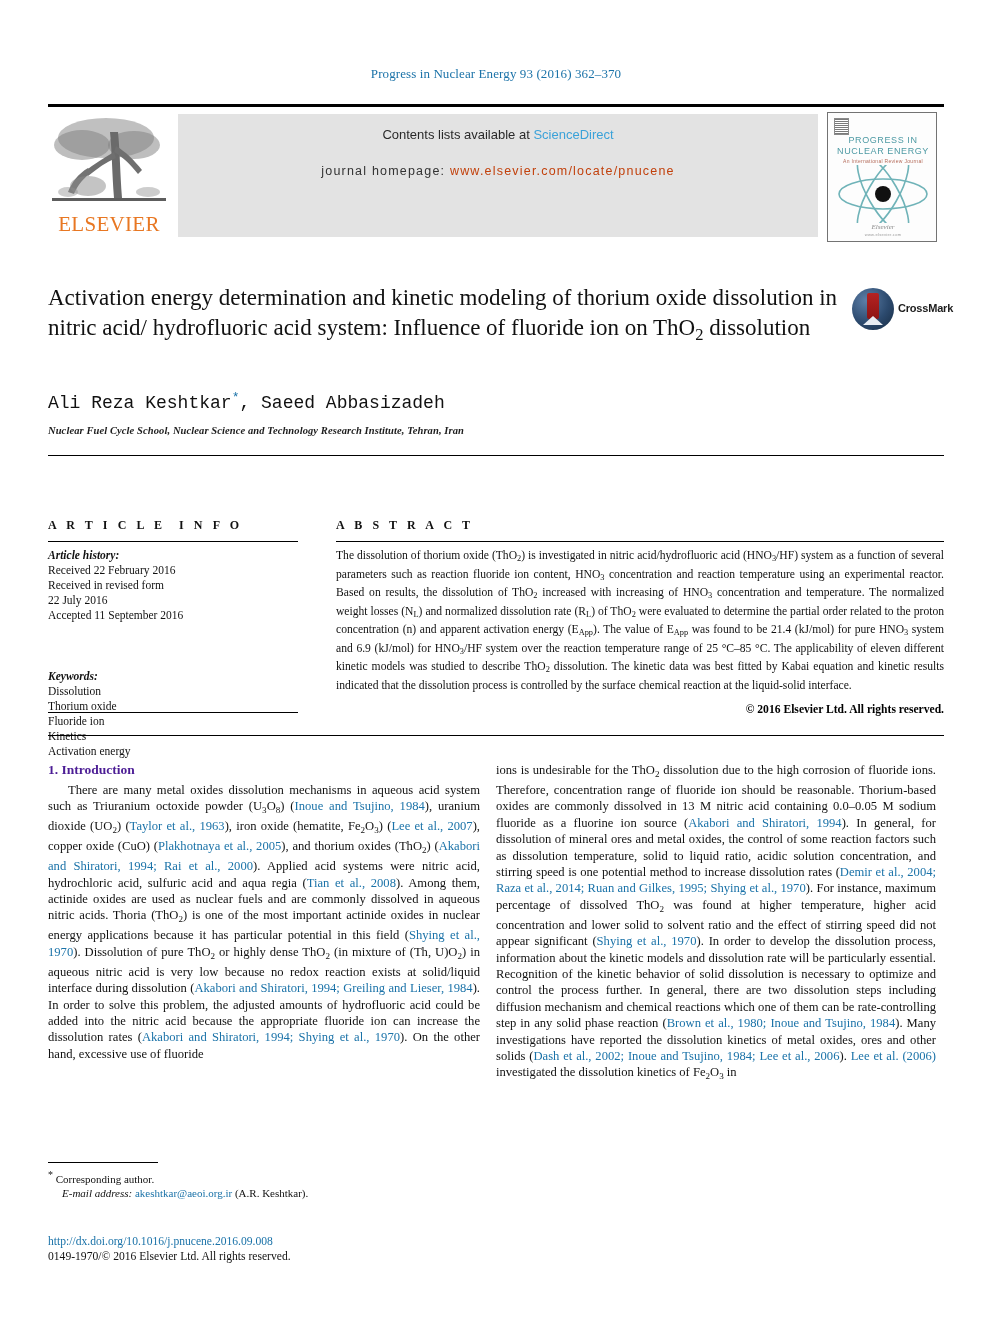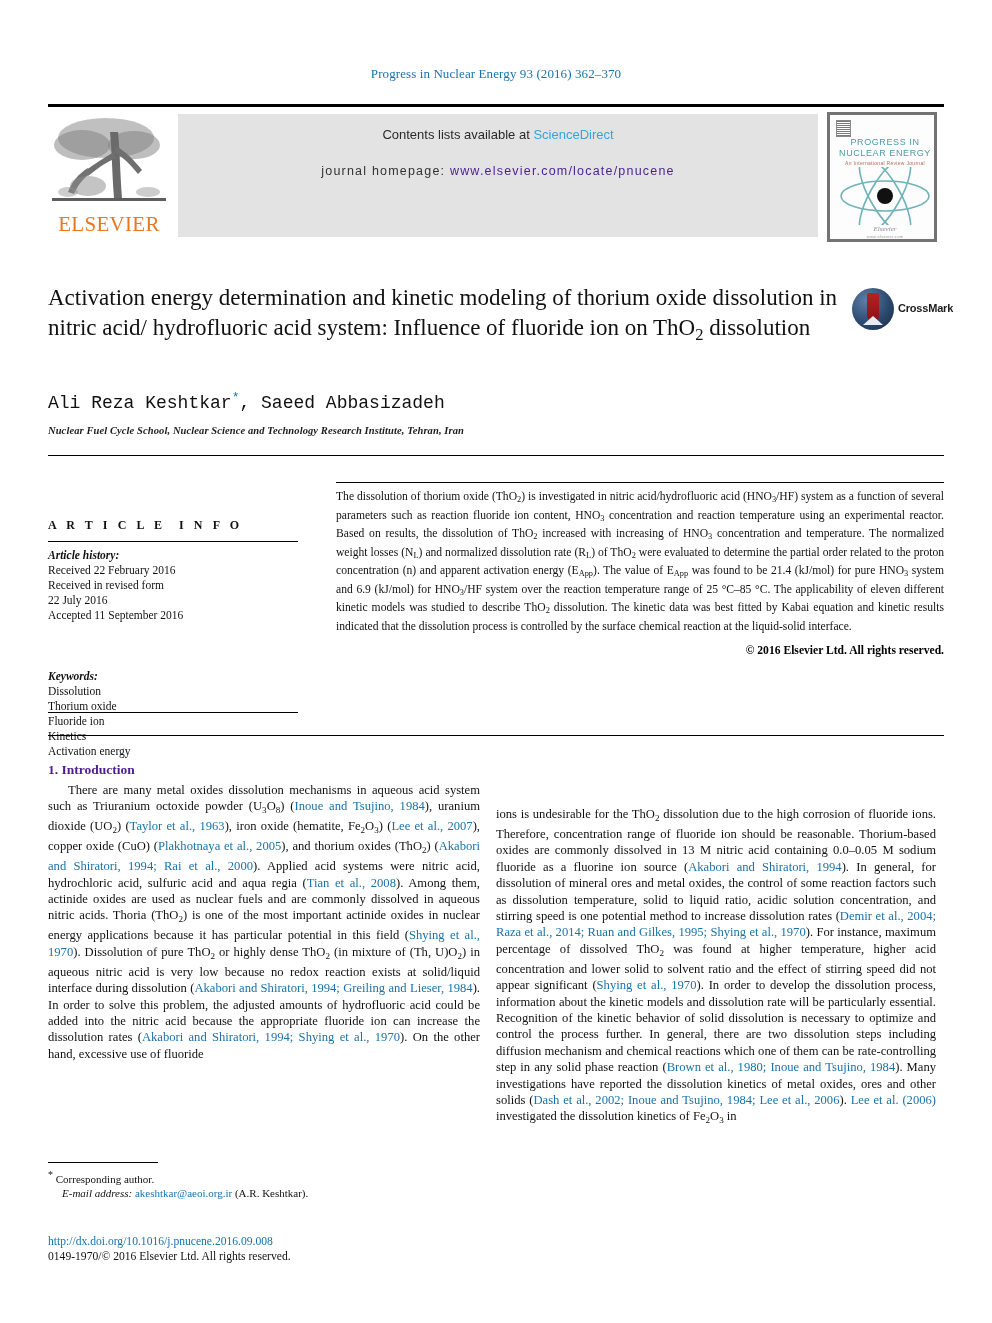--- a/index.html
+++ b/index.html
@@ -91,28 +91,28 @@
     color: #121212;
     letter-spacing: 0.2px;
   }
   .homepage-line {
     margin-top: 22px;
     font-family: "Liberation Sans", sans-serif;
     font-size: 12.5px;
     color: #333;
     letter-spacing: 1.2px;
   }
-  .homepage-url { color: #4c1d95; letter-spacing: 1.2px; }
+  .homepage-url { color: #c2410c; letter-spacing: 1.2px; }
 
   .cover-thumb {
     position: absolute;
     left: 779px; top: 2px;
     width: 110px;
     height: 130px;
-    border: 3px solid #737373;
+    border: 1px solid #737373;
     background: #fdfdfd;
     box-sizing: border-box;
     overflow: hidden;
   }
   .cover-els {
     position: absolute;
     left: 6px; top: 5px;
     width: 13px; height: 15px;
     background: repeating-linear-gradient(180deg,#7a7a7a 0 1px,#ffffff 1px 2px);
     border: 1px solid #8a8a8a;
@@ -292,21 +292,21 @@
   }
 
   
   .col-left {
     position: absolute;
     left: 48px; top: 762px;
     width: 432px;
   }
   .col-right {
     position: absolute;
-    left: 496px; top: 806px;
+    left: 496px; top: 762px;
     width: 440px;
   }
   .h2 {
     font-family: "Liberation Serif", serif;
     font-size: 13.5px;
     font-weight: bold;
     margin: 0 0 4px 0;
     color: #4c1d95;
   }
   .para {
@@ -459,20 +459,21 @@
       <div>Dissolution</div>
       <div>Thorium oxide</div>
       <div>Fluoride ion</div>
       <div>Kinetics</div>
       <div>Activation energy</div>
     </div>
   </div>
   <div class="kw-rule-bottom"></div>
 
   <div class="abs-col">
+    <div class="sect-head">A B S T R A C T</div>
     <div class="info-rule"></div>
     <div class="abs-body">The dissolution of thorium oxide (ThO<sub>2</sub>) is investigated in nitric acid/hydrofluoric acid (HNO<sub>3</sub>/HF) system as a function of several parameters such as reaction fluoride ion content, HNO<sub>3</sub> concentration and reaction temperature using an experimental reactor. Based on results, the dissolution of ThO<sub>2</sub> increased with increasing of HNO<sub>3</sub> concentration and temperature. The normalized weight losses (N<sub>L</sub>) and normalized dissolution rate (R<sub>L</sub>) of ThO<sub>2</sub> were evaluated to determine the partial order related to the proton concentration (n) and apparent activation energy (E<sub>App</sub>). The value of E<sub>App</sub> was found to be 21.4 (kJ/mol) for pure HNO<sub>3</sub> system and 6.9 (kJ/mol) for HNO<sub>3</sub>/HF system over the reaction temperature range of 25 °C–85 °C. The applicability of eleven different kinetic models was studied to describe ThO<sub>2</sub> dissolution. The kinetic data was best fitted by Kabai equation and kinetic results indicated that the dissolution process is controlled by the surface chemical reaction at the liquid-solid interface.</div>
     <div class="abs-copyright">© 2016 Elsevier Ltd. All rights reserved.</div>
   </div>
 
   <div class="abs-rule-bottom"></div>
 
   <div class="col-left">
     <div class="h2">1. Introduction</div>
     <p class="para">There are many metal oxides dissolution mechanisms in aqueous acid system such as Triuranium octoxide powder (U<sub>3</sub>O<sub>8</sub>) (<span class="cit">Inoue and Tsujino, 1984</span>), uranium dioxide (UO<sub>2</sub>) (<span class="cit">Taylor et al., 1963</span>), iron oxide (hematite, Fe<sub>2</sub>O<sub>3</sub>) (<span class="cit">Lee et al., 2007</span>), copper oxide (CuO) (<span class="cit">Plakhotnaya et al., 2005</span>), and thorium oxides (ThO<sub>2</sub>) (<span class="cit">Akabori and Shiratori, 1994; Rai et al., 2000</span>). Applied acid systems were nitric acid, hydrochloric acid, sulfuric acid and aqua regia (<span class="cit">Tian et al., 2008</span>). Among them, actinide oxides are used as nuclear fuels and are commonly dissolved in aqueous nitric acids. Thoria (ThO<sub>2</sub>) is one of the most important actinide oxides in nuclear energy applications because it has particular potential in this field (<span class="cit">Shying et al., 1970</span>). Dissolution of pure ThO<sub>2</sub> or highly dense ThO<sub>2</sub> (in mixture of (Th, U)O<sub>2</sub>) in aqueous nitric acid is very low because no redox reaction exists at solid/liquid interface during dissolution (<span class="cit">Akabori and Shiratori, 1994; Greiling and Lieser, 1984</span>). In order to solve this problem, the adjusted amounts of hydrofluoric acid could be added into the nitric acid because the appropriate fluoride ion can increase the dissolution rates (<span class="cit">Akabori and Shiratori, 1994; Shying et al., 1970</span>). On the other hand, excessive use of fluoride</p>

